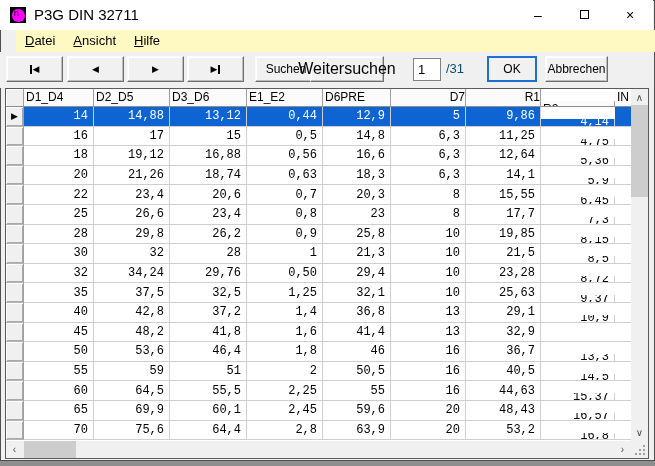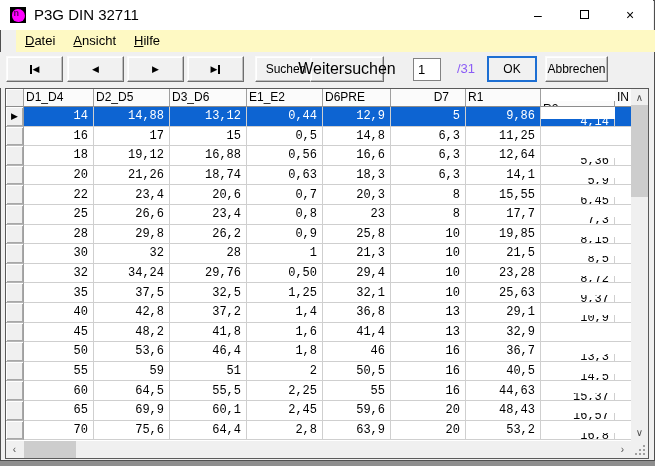--- a/index.html
+++ b/index.html
@@ -42,45 +42,45 @@
   .nav1{left:6px;}.nav2{left:67px;}.nav3{left:127px;}.nav4{left:187px;}
   .tri{font-size:9px;line-height:9px;}
   .vbar{display:inline-block;width:2px;height:9px;background:#000;}
   .nav1 .vbar{margin-right:1px;}
   .nav4 .vbar{margin-left:1px;}
   .btn-suchen{left:255px;width:62px;font-size:12px;}
   .btn-weiter{left:310px;width:74px;font-size:16px;text-align:right;}
   .rec-input{position:absolute;left:413px;top:6px;width:28px;height:23px;
              border:1px solid #828282;background:#fff;font-family:"Liberation Sans",sans-serif;
              font-size:13px;padding:0 0 0 4px;outline:none;}
-  .rec-total{position:absolute;left:457px;top:4px;height:26px;line-height:26px;font-size:13px;color:#8b5cf6;}
+  .rec-total{position:absolute;left:446px;top:4px;height:26px;line-height:26px;font-size:13px;color:#0c4a6e;}
   .btn-ok{left:487px;width:50px;border:2px solid #1d6fd3;border-top-color:#1d6fd3;
           border-left-color:#1d6fd3;box-shadow:none;font-size:12px;}
   .btn-cancel{left:545px;width:63px;font-size:12px;}
 
   
   .grid{position:absolute;left:5px;top:88px;width:644px;height:371px;
         background:#ffffff;border:1px solid #5a5a5a;}
   .gheader{position:absolute;left:0;top:0;right:17px;height:18px;display:flex;}
   .hind{flex:0 0 18px;background:#f0f0f0;border-right:1px solid #9f9f9f;
         border-bottom:1px solid #8c8c8c;box-shadow:inset 1px 1px 0 #fff;}
   .hcell{background:#fbfbfb;border-right:1px solid #9f9f9f;border-bottom:1px solid #8c8c8c;
-         font-size:12px;color:#000;padding:1px 16px 0 2px;white-space:nowrap;overflow:hidden;}
+         font-size:12px;color:#000;padding:1px 0 0 2px;white-space:nowrap;overflow:hidden;}
   .gbody{position:absolute;left:0;top:18px;right:17px;bottom:17px;overflow:hidden;background:#fff;}
   .grow{display:flex;height:19.6px;}
   .ind{flex:0 0 18px;background:#f0f0f0;border-right:1px solid #9f9f9f;
        border-bottom:1px solid #b5b5b5;box-shadow:inset 1px 1px 0 #fff,inset -1px -1px 0 #a8a8a8;
        display:flex;align-items:center;justify-content:center;}
   .indarrow{font-size:9px;line-height:9px;color:#000;}
   .cell{border-right:1px solid #cfcfcf;border-bottom:1px solid #cfcfcf;
         font-family:"Liberation Mono",monospace;font-size:12px;color:#000;
         display:flex;align-items:center;justify-content:flex-end;
         padding-right:5px;white-space:nowrap;overflow:hidden;}
   .c0{flex:0 0 70px;}.c1{flex:0 0 76px;}.c2{flex:0 0 77px;}.c3{flex:0 0 76px;}
-  .c4{flex:0 0 68px;}.c5{flex:0 0 75px;text-align:right;}.c6{flex:0 0 75px;}.c7{flex:0 0 74px;margin-top:12px;}
+  .c4{flex:0 0 68px;}.c5{flex:0 0 75px;text-align:right;}.c6{flex:0 0 75px;text-align:right;}.c7{flex:0 0 74px;margin-top:12px;}
   .c8{flex:1 1 auto;border-right:none;}
   .sel .cell{background:#0d64d2;color:#ffffff;}
 
   
   .vscroll{position:absolute;top:0;right:0;bottom:17px;width:17px;background:#f0f0f0;}
   .sbtn{position:absolute;left:0;width:17px;height:17px;display:flex;align-items:center;
         justify-content:center;color:#505050;font-size:10px;background:#f0f0f0;}
   .sb-up{top:0;}
   .sb-down{bottom:0;}
   .vthumb{position:absolute;left:0;top:16px;width:17px;height:92px;background:#cdcdcd;}
@@ -174,20 +174,21 @@
         </div>
         <div class="grow">
           <div class="ind"></div>
           <div class="cell c0">16</div>
           <div class="cell c1">17</div>
           <div class="cell c2">15</div>
           <div class="cell c3">0,5</div>
           <div class="cell c4">14,8</div>
           <div class="cell c5">6,3</div>
           <div class="cell c6">11,25</div>
+          <div class="cell c7">4,75</div>
           <div class="cell c8"></div>
         </div>
         <div class="grow">
           <div class="ind"></div>
           <div class="cell c0">18</div>
           <div class="cell c1">19,12</div>
           <div class="cell c2">16,88</div>
           <div class="cell c3">0,56</div>
           <div class="cell c4">16,6</div>
           <div class="cell c5">6,3</div>

